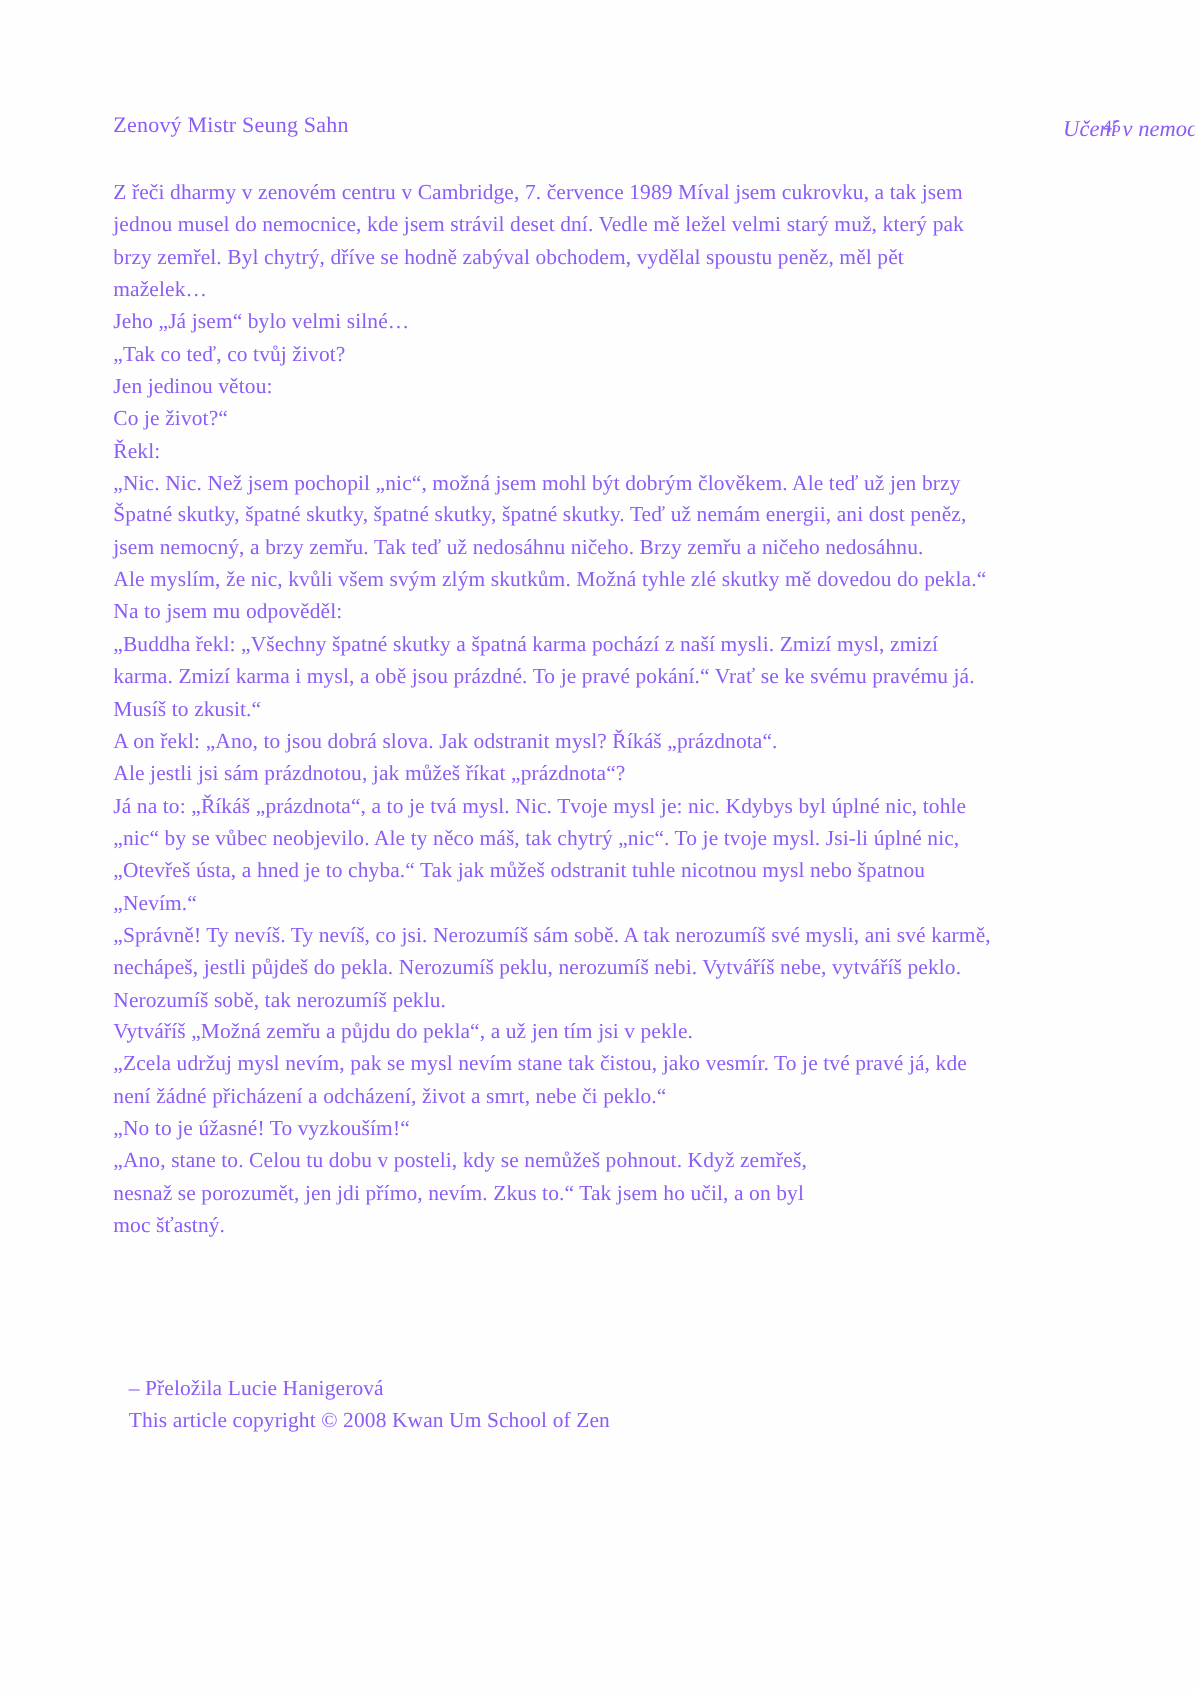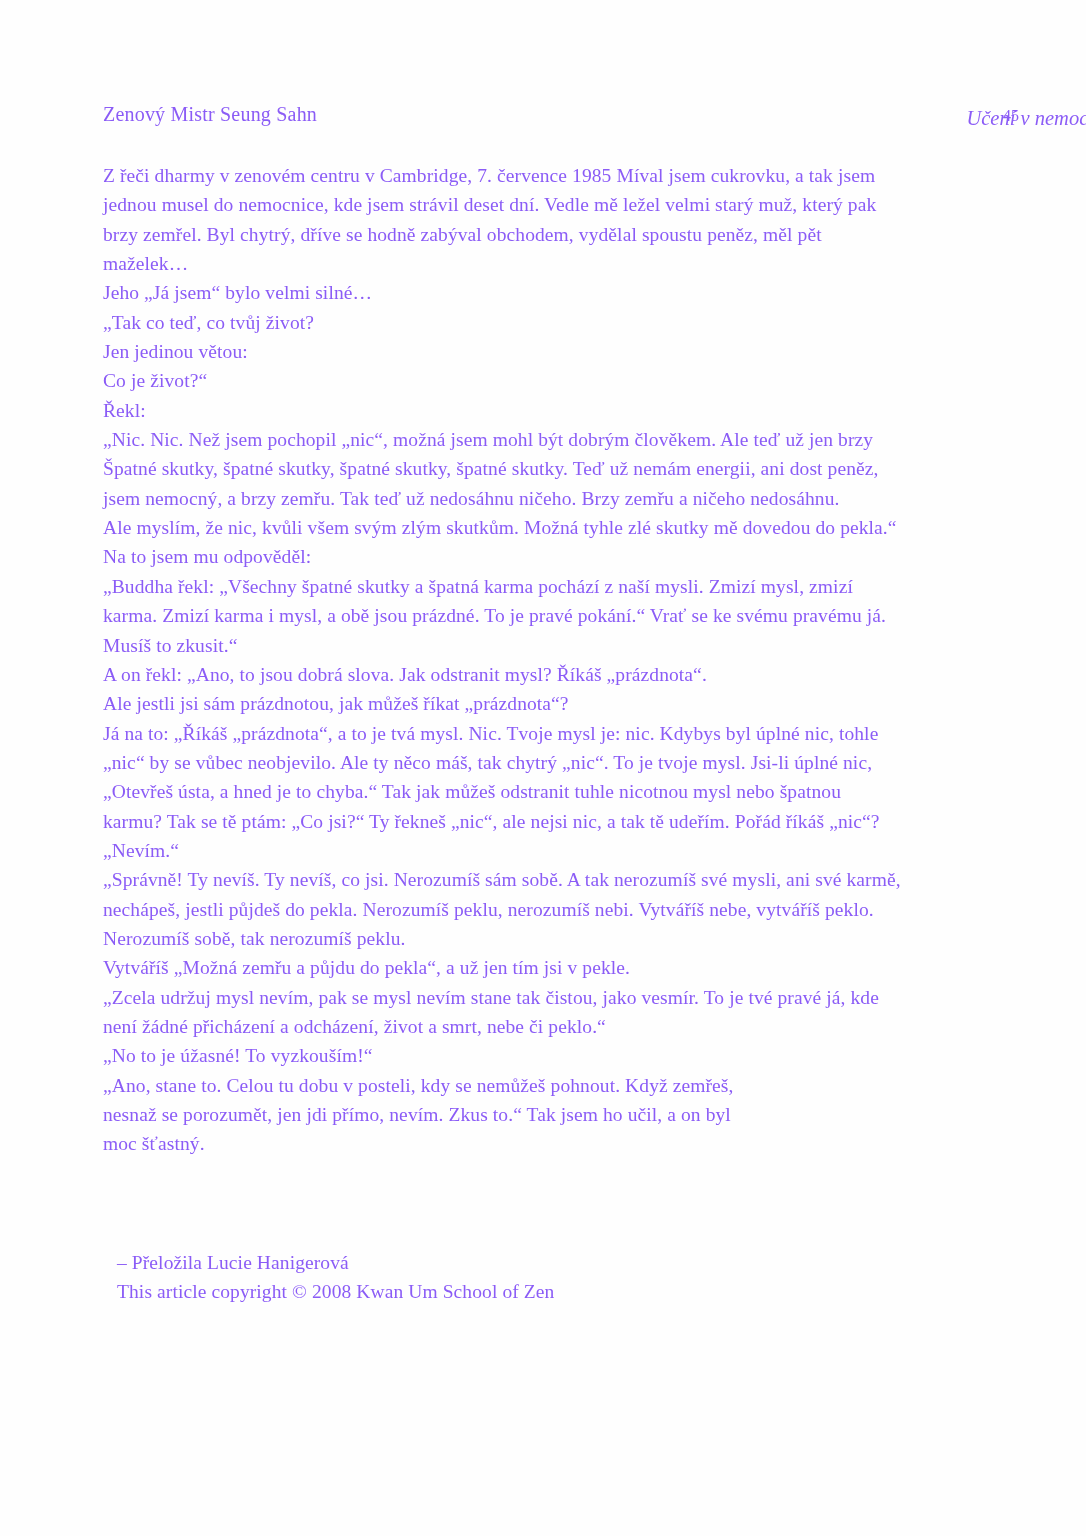--- a/index.html
+++ b/index.html
@@ -75,21 +75,21 @@
 <div class="page">
 
   <div class="running-header">
     <span class="book-title">Zenový Mistr Seung Sahn</span>
     <span class="page-number">45</span>
   </div>
 
   <div class="article-title">Učení v nemocnici</div>
 
   <div class="body-text">
-      <div class="text-line">Z řeči dharmy v zenovém centru v Cambridge, 7. července 1985 Míval jsem cukrovku, a tak jsem</div>
+      <div class="text-line">Z řeči dharmy v zenovém centru v Cambridge, 7. července 1989 Míval jsem cukrovku, a tak jsem</div>
       <div class="text-line">jednou musel do nemocnice, kde jsem strávil deset dní. Vedle mě ležel velmi starý muž, který pak</div>
       <div class="text-line">brzy zemřel. Byl chytrý, dříve se hodně zabýval obchodem, vydělal spoustu peněz, měl pět</div>
       <div class="text-line">maželek…</div>
       <div class="text-line">Jeho „Já jsem“ bylo velmi silné…</div>
       <div class="text-line">„Tak co teď, co tvůj život?</div>
       <div class="text-line">Jen jedinou větou:</div>
       <div class="text-line">Co je život?“</div>
       <div class="text-line">Řekl:</div>
       <div class="text-line">„Nic. Nic. Než jsem pochopil „nic“, možná jsem mohl být dobrým člověkem. Ale teď už jen brzy</div>
       <div class="text-line">Špatné skutky, špatné skutky, špatné skutky, špatné skutky. Teď už nemám energii, ani dost peněz,</div>
@@ -97,21 +97,20 @@
       <div class="text-line">Ale myslím, že nic, kvůli všem svým zlým skutkům. Možná tyhle zlé skutky mě dovedou do pekla.“</div>
       <div class="text-line">Na to jsem mu odpověděl:</div>
       <div class="text-line">„Buddha řekl: „Všechny špatné skutky a špatná karma pochází z naší mysli. Zmizí mysl, zmizí</div>
       <div class="text-line">karma. Zmizí karma i mysl, a obě jsou prázdné. To je pravé pokání.“ Vrať se ke svému pravému já.</div>
       <div class="text-line">Musíš to zkusit.“</div>
       <div class="text-line">A on řekl: „Ano, to jsou dobrá slova. Jak odstranit mysl? Říkáš „prázdnota“.</div>
       <div class="text-line">Ale jestli jsi sám prázdnotou, jak můžeš říkat „prázdnota“?</div>
       <div class="text-line">Já na to: „Říkáš „prázdnota“, a to je tvá mysl. Nic. Tvoje mysl je: nic. Kdybys byl úplné nic, tohle</div>
       <div class="text-line">„nic“ by se vůbec neobjevilo. Ale ty něco máš, tak chytrý „nic“. To je tvoje mysl. Jsi-li úplné nic,</div>
       <div class="text-line">„Otevřeš ústa, a hned je to chyba.“ Tak jak můžeš odstranit tuhle nicotnou mysl nebo špatnou</div>
-      <div class="text-line">karmu? Tak se tě ptám: „Co jsi?“ Ty řekneš „nic“, ale nejsi nic, a tak tě udeřím. Pořád říkáš „nic“?</div>
       <div class="text-line">„Nevím.“</div>
       <div class="text-line">„Správně! Ty nevíš. Ty nevíš, co jsi. Nerozumíš sám sobě. A tak nerozumíš své mysli, ani své karmě,</div>
       <div class="text-line">nechápeš, jestli půjdeš do pekla. Nerozumíš peklu, nerozumíš nebi. Vytváříš nebe, vytváříš peklo.</div>
       <div class="text-line">Nerozumíš sobě, tak nerozumíš peklu.</div>
       <div class="text-line">Vytváříš „Možná zemřu a půjdu do pekla“, a už jen tím jsi v pekle.</div>
       <div class="text-line">„Zcela udržuj mysl nevím, pak se mysl nevím stane tak čistou, jako vesmír. To je tvé pravé já, kde</div>
       <div class="text-line">není žádné přicházení a odcházení, život a smrt, nebe či peklo.“</div>
       <div class="text-line">„No to je úžasné! To vyzkouším!“</div>
       <div class="text-line">„Ano, stane to. Celou tu dobu v posteli, kdy se nemůžeš pohnout. Když zemřeš,</div>
       <div class="text-line">nesnaž se porozumět, jen jdi přímo, nevím. Zkus to.“ Tak jsem ho učil, a on byl</div>

